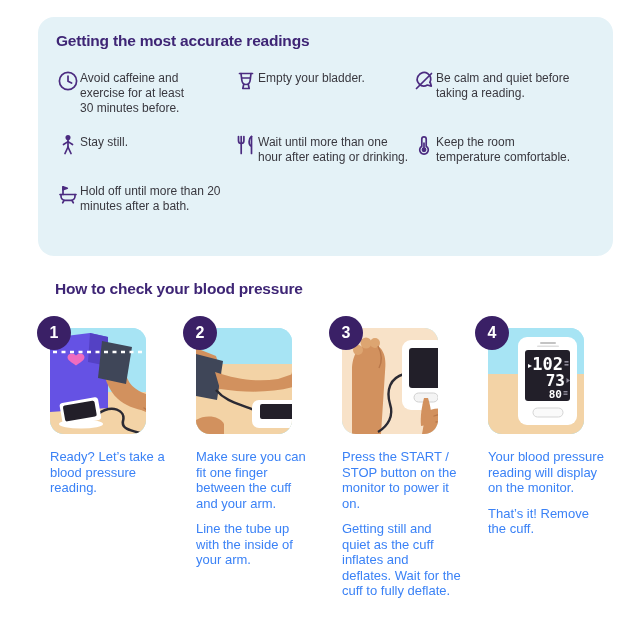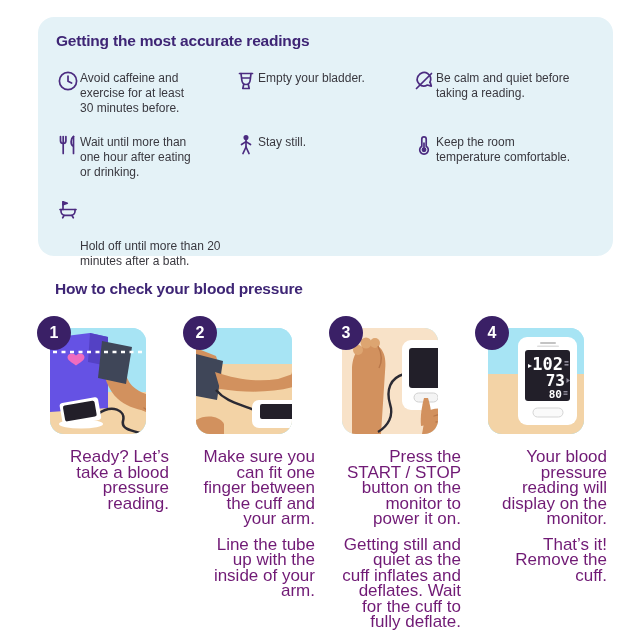--- a/index.html
+++ b/index.html
@@ -21,41 +21,41 @@
     row-gap:17px;margin-top:19px;
   }
   .tip{display:flex;align-items:flex-start;}
   .tip-icon{width:24px;height:24px;flex:0 0 24px;}
   .tip-icon svg{width:24px;height:24px;display:block;}
   .tip-text{
     font-size:12px;line-height:15px;color:#39383f;padding-top:2px;
   }
   .tip:nth-child(3n+1) .tip-text{max-width:118px;}
   .tip:nth-child(3n)   .tip-text{max-width:140px;}
-  .tip:nth-child(7)    .tip-text{max-width:160px;margin-top:40px;}
+  .tip:nth-child(7)    .tip-text{max-width:160px;}
   
   .section-title{
     position:absolute;left:55px;top:280px;margin:0;
     color:#3e2575;font-size:15.5px;font-weight:bold;letter-spacing:-0.2px;
   }
   .steps-row{
     position:absolute;left:50px;top:328px;display:flex;gap:27px;
   }
   .step{width:119px;position:relative;}
   .card{
     width:96px;height:106px;border-radius:14px;overflow:hidden;position:relative;
     background:#a7e4f4;
   }
   .card svg{display:block;width:119px;height:106px;}
   .badge{
     position:absolute;left:-13px;top:-12px;width:34px;height:34px;border-radius:50%;
     background:#3a2066;color:#fff;font-size:16px;font-weight:bold;
     display:flex;align-items:center;justify-content:center;z-index:2;
   }
-  .step-text{margin-top:15px;font-size:17px;line-height:15.5px;color:#701a75;text-align:right;}
+  .step-text{margin-top:15px;font-size:13px;line-height:15.5px;color:#3b82f6;}
   .step-text p{margin:0 0 10px 0;}
   .lcd{font-family:"DejaVu Sans Mono",monospace;font-weight:bold;}
 </style>
 </head>
 <body>
 
 <section class="tips-panel">
   <h2 class="tips-title">Getting the most accurate readings</h2>
 
   <div class="tips-grid">
@@ -88,39 +88,39 @@
           <path d="M17.8 13.5A6.6 6.6 0 1 0 6.5 6.6a6.6 6.6 0 0 0 8.9 9.4l3.9 1.1-1-3.6z"></path>
           <path d="M4.5 19.5L19.5 4.5"></path>
         </svg>
       </span>
       <span class="tip-text">Be calm and quiet before taking a reading.</span>
     </div>
 
     <div class="tip">
       <span class="tip-icon">
         <svg viewBox="0 0 24 24" fill="none" stroke="#4b2b80" stroke-width="1.7" stroke-linecap="round" stroke-linejoin="round">
+          <circle cx="12" cy="4.6" r="1.7" fill="#4b2b80"></circle>
+          <path d="M12 7v7"></path>
+          <path d="M7.5 11.5L12 8.6l4.5 2.9"></path>
+          <path d="M12 14l-3 6.5M12 14l3 6.5"></path>
+        </svg>
+      </span>
+      <span class="tip-text">Stay still.</span>
+    </div>
+
+    <div class="tip">
+      <span class="tip-icon">
+        <svg viewBox="0 0 24 24" fill="none" stroke="#4b2b80" stroke-width="1.7" stroke-linecap="round" stroke-linejoin="round">
           <path d="M4.5 3.5v4.2a2.7 2.7 0 0 0 5.4 0V3.5"></path>
           <path d="M7.2 3.5v17"></path>
           <path d="M17.5 3.5c-3 2-3.2 8-.4 9.6"></path>
           <path d="M17.5 3.5v17"></path>
         </svg>
       </span>
       <span class="tip-text">Wait until more than one hour after eating or drinking.</span>
-    </div>
-
-    <div class="tip">
-      <span class="tip-icon">
-        <svg viewBox="0 0 24 24" fill="none" stroke="#4b2b80" stroke-width="1.7" stroke-linecap="round" stroke-linejoin="round">
-          <circle cx="12" cy="4.6" r="1.7" fill="#4b2b80"></circle>
-          <path d="M12 7v7"></path>
-          <path d="M7.5 11.5L12 8.6l4.5 2.9"></path>
-          <path d="M12 14l-3 6.5M12 14l3 6.5"></path>
-        </svg>
-      </span>
-      <span class="tip-text">Stay still.</span>
     </div>
 
     <div class="tip">
       <span class="tip-icon">
         <svg viewBox="0 0 24 24" fill="none" stroke="#4b2b80" stroke-width="1.7" stroke-linecap="round" stroke-linejoin="round">
           <path d="M9.8 13.2V6a2.2 2.2 0 0 1 4.4 0v7.2a4.3 4.3 0 1 1-4.4 0z"></path>
           <path d="M12 10v6.5"></path>
           <circle cx="12" cy="16.8" r="1.6" fill="#4b2b80"></circle>
         </svg>
       </span>

